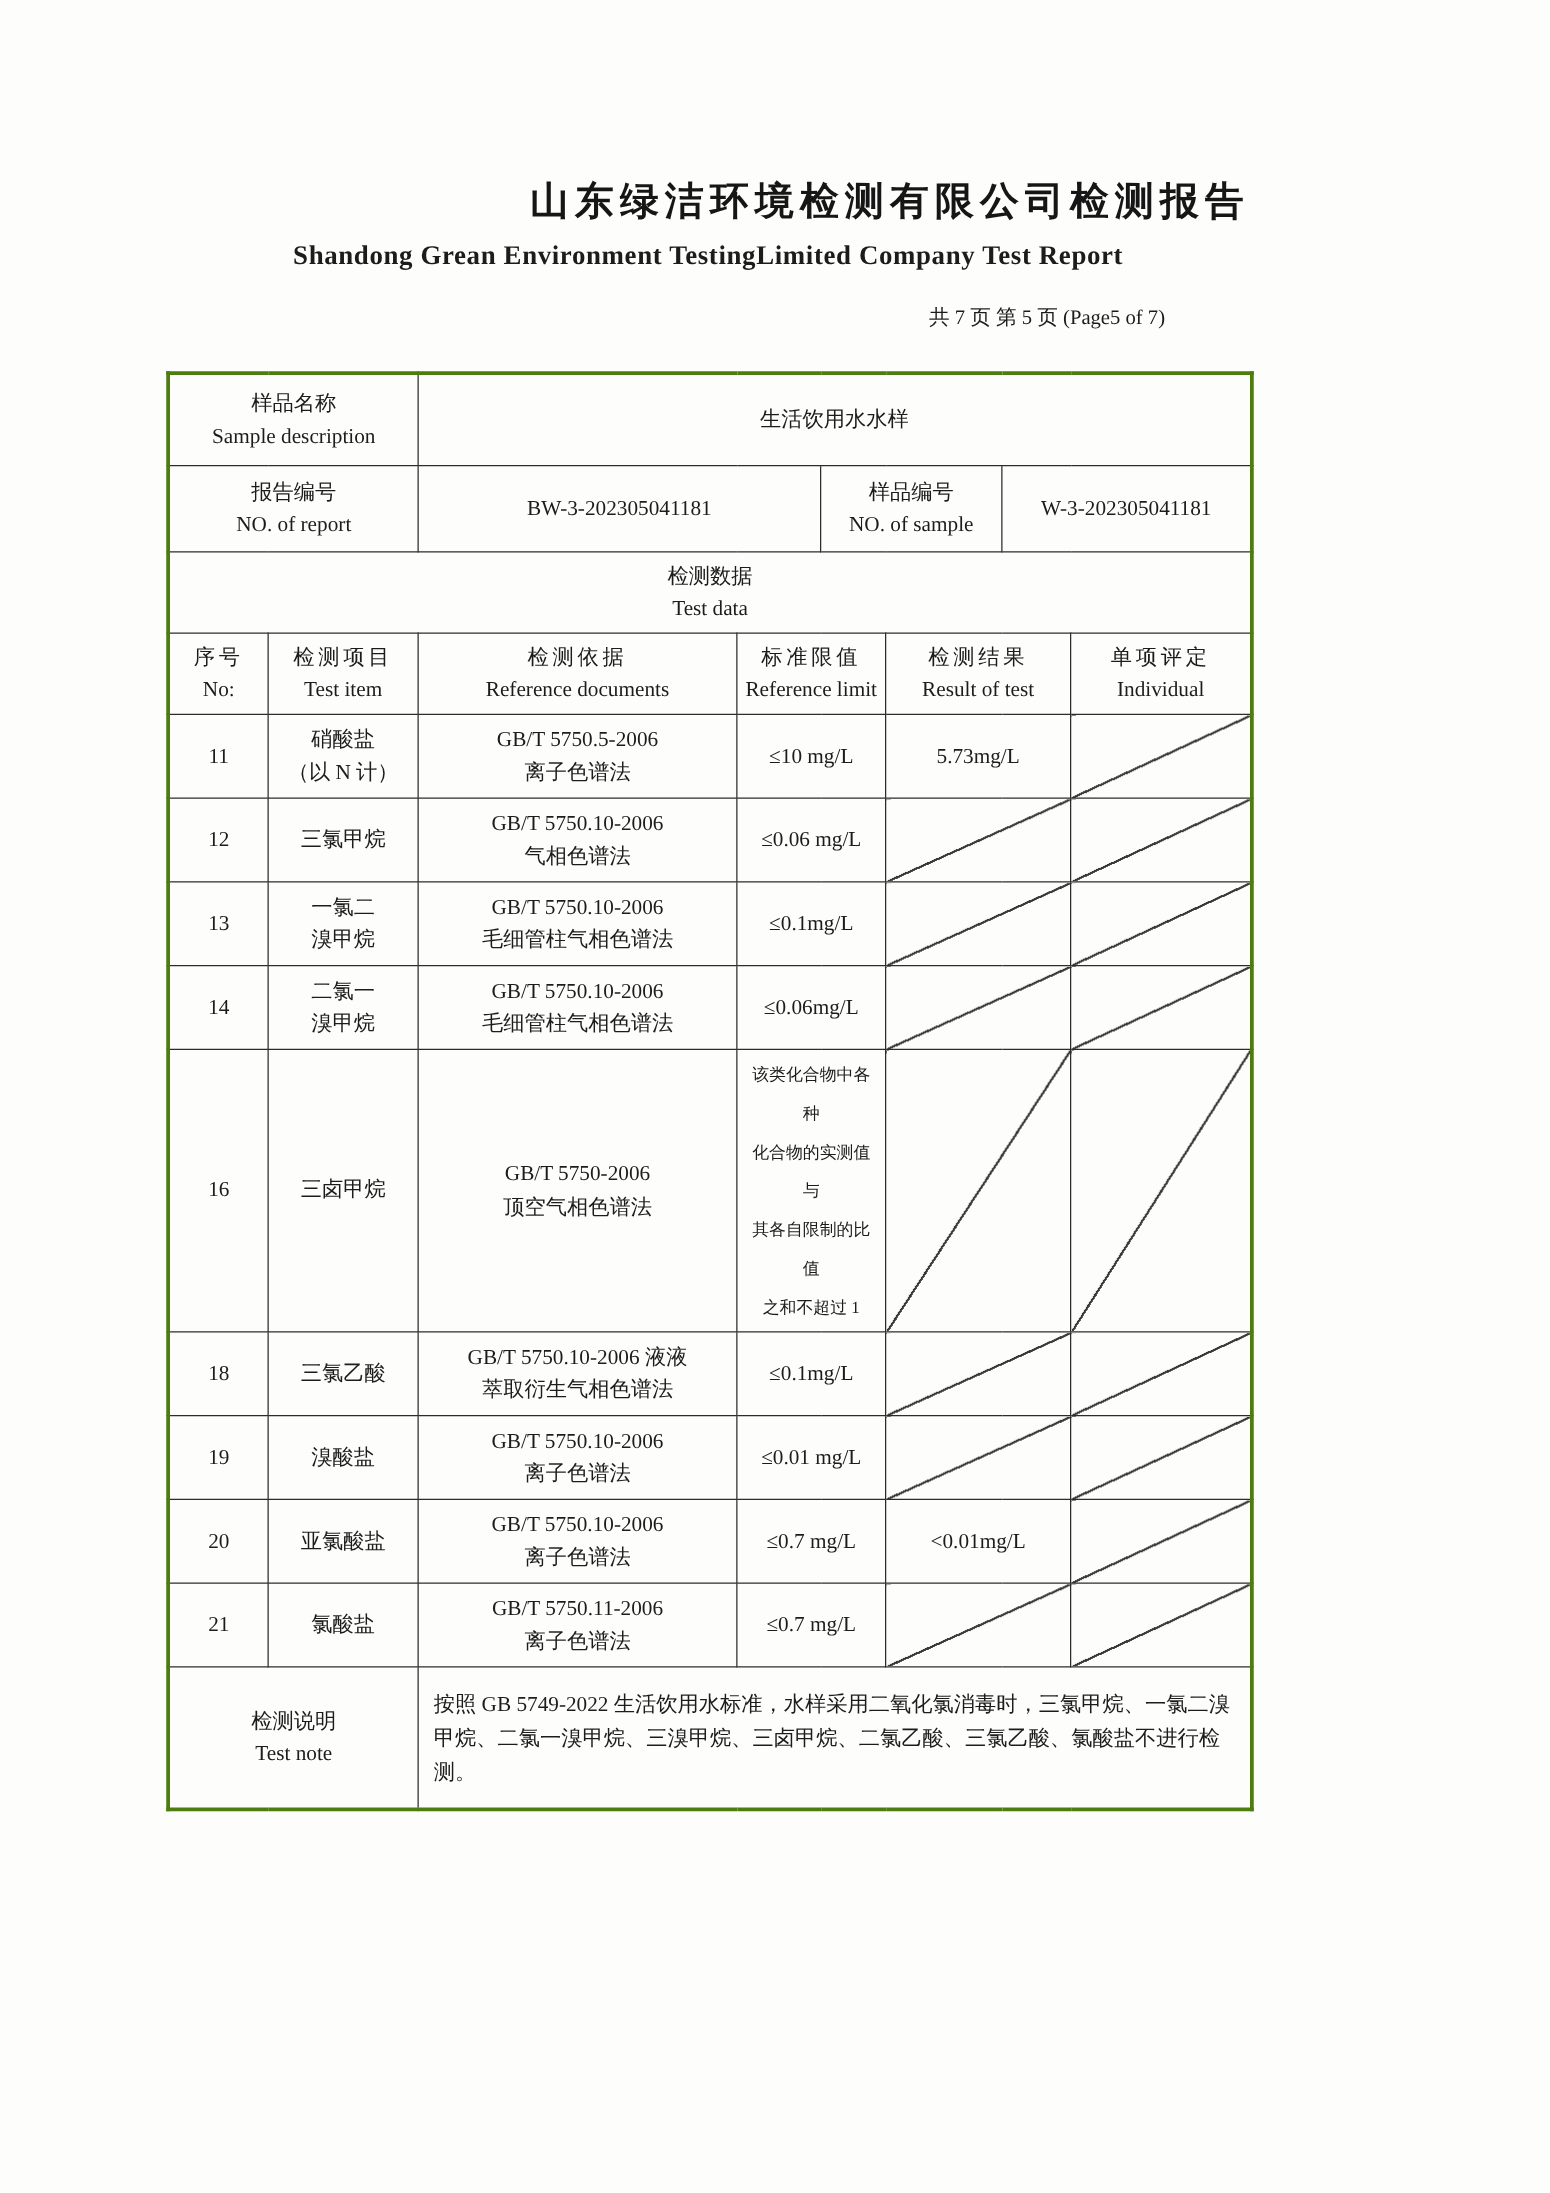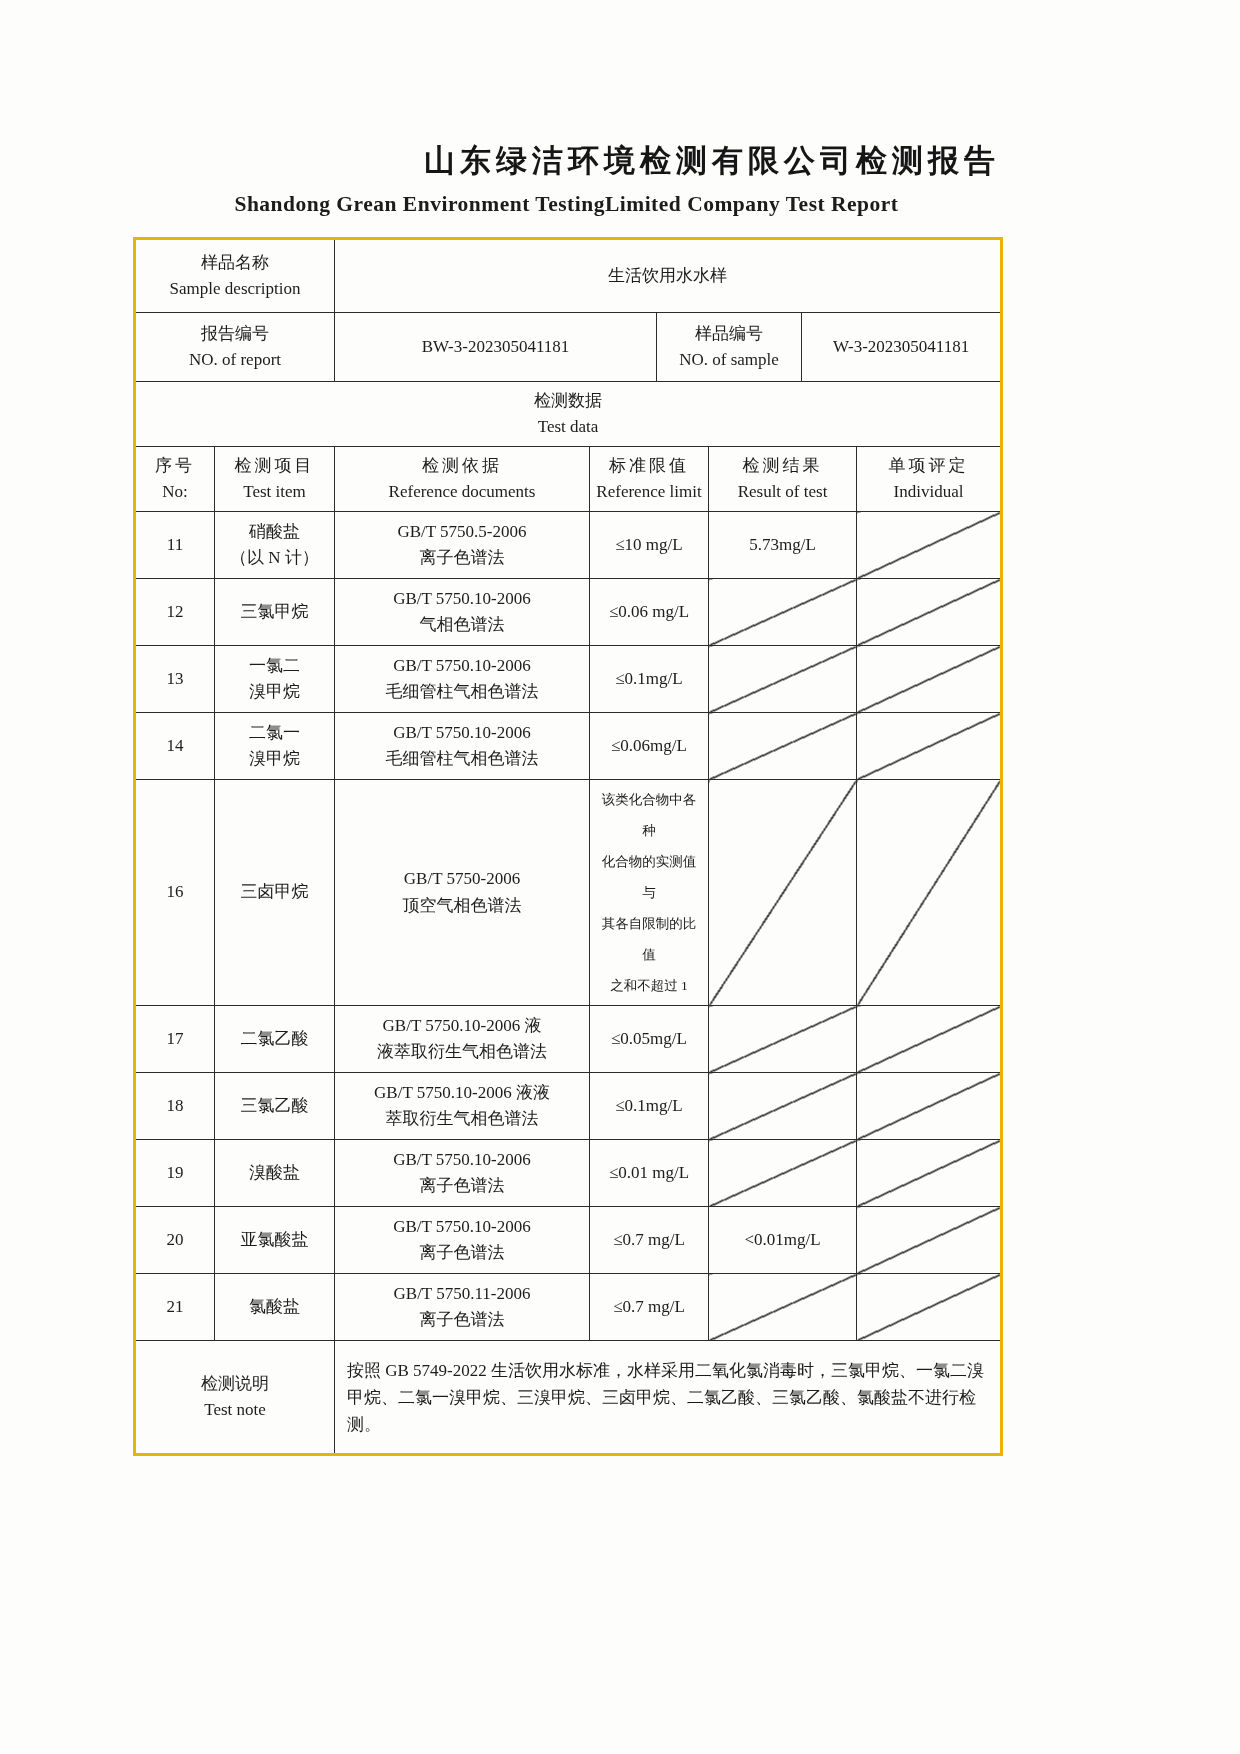--- a/index.html
+++ b/index.html
@@ -36,24 +36,24 @@
     margin-top:7px;
   }
   .page-indicator{
     text-align:right;
     font-size:16.5px;
     margin-top:26px;
     padding-right:68px;
   }
   table.report{
     width:867px;
-    margin-top:20px;
+    margin-top:32px;
     border-collapse:collapse;
     table-layout:fixed;
-    border:3px solid #eab308;
+    border:3px solid #4d7c0f;
   }
   table.report td, table.report th{
     border:1.6px solid #2c2c2c;
     text-align:center;
     vertical-align:middle;
     font-size:17px;
     font-weight:normal;
     padding:4px 6px;
     line-height:1.55;
     overflow:hidden;
@@ -84,20 +84,21 @@
       transparent calc(50% + 0.9px));
   }
 </style>
 </head>
 <body>
 
 <div class="sheet">
 
   <div class="title-cn">山东绿洁环境检测有限公司检测报告</div>
   <div class="title-en">Shandong Grean Environment TestingLimited Company Test Report</div>
+  <div class="page-indicator">共 7 页  第 5 页  (Page5 of 7)</div>
 
   <table class="report">
     <colgroup>
       <col style="width:80px">
         <col style="width:120px">
         <col style="width:255px">
         <col style="width:67px">
       <col style="width:52px">
         <col style="width:93px">
         <col style="width:55px">
@@ -212,29 +213,20 @@
     <td class="cell-ref pre">GB/T 5750-2006
 顶空气相色谱法</td>
     <td class="cell-limit pre small-text" colspan="2">该类化合物中各种
 化合物的实测值与
 其各自限制的比值
 之和不超过 1</td>
     <td class="cell-result diag" colspan="2"></td>
     <td class="cell-individual diag"></td>
   </tr>
 
-  <tr class="data-row">
-    <td class="cell-no">17</td>
-    <td class="cell-item pre">二氯乙酸</td>
-    <td class="cell-ref pre">GB/T 5750.10-2006  液
-液萃取衍生气相色谱法</td>
-    <td class="cell-limit pre" colspan="2">≤0.05mg/L</td>
-    <td class="cell-result diag" colspan="2"></td>
-    <td class="cell-individual diag"></td>
-  </tr>
 
   <tr class="data-row">
     <td class="cell-no">18</td>
     <td class="cell-item pre">三氯乙酸</td>
     <td class="cell-ref pre">GB/T 5750.10-2006 液液
 萃取衍生气相色谱法</td>
     <td class="cell-limit pre" colspan="2">≤0.1mg/L</td>
     <td class="cell-result diag" colspan="2"></td>
     <td class="cell-individual diag"></td>
   </tr>

